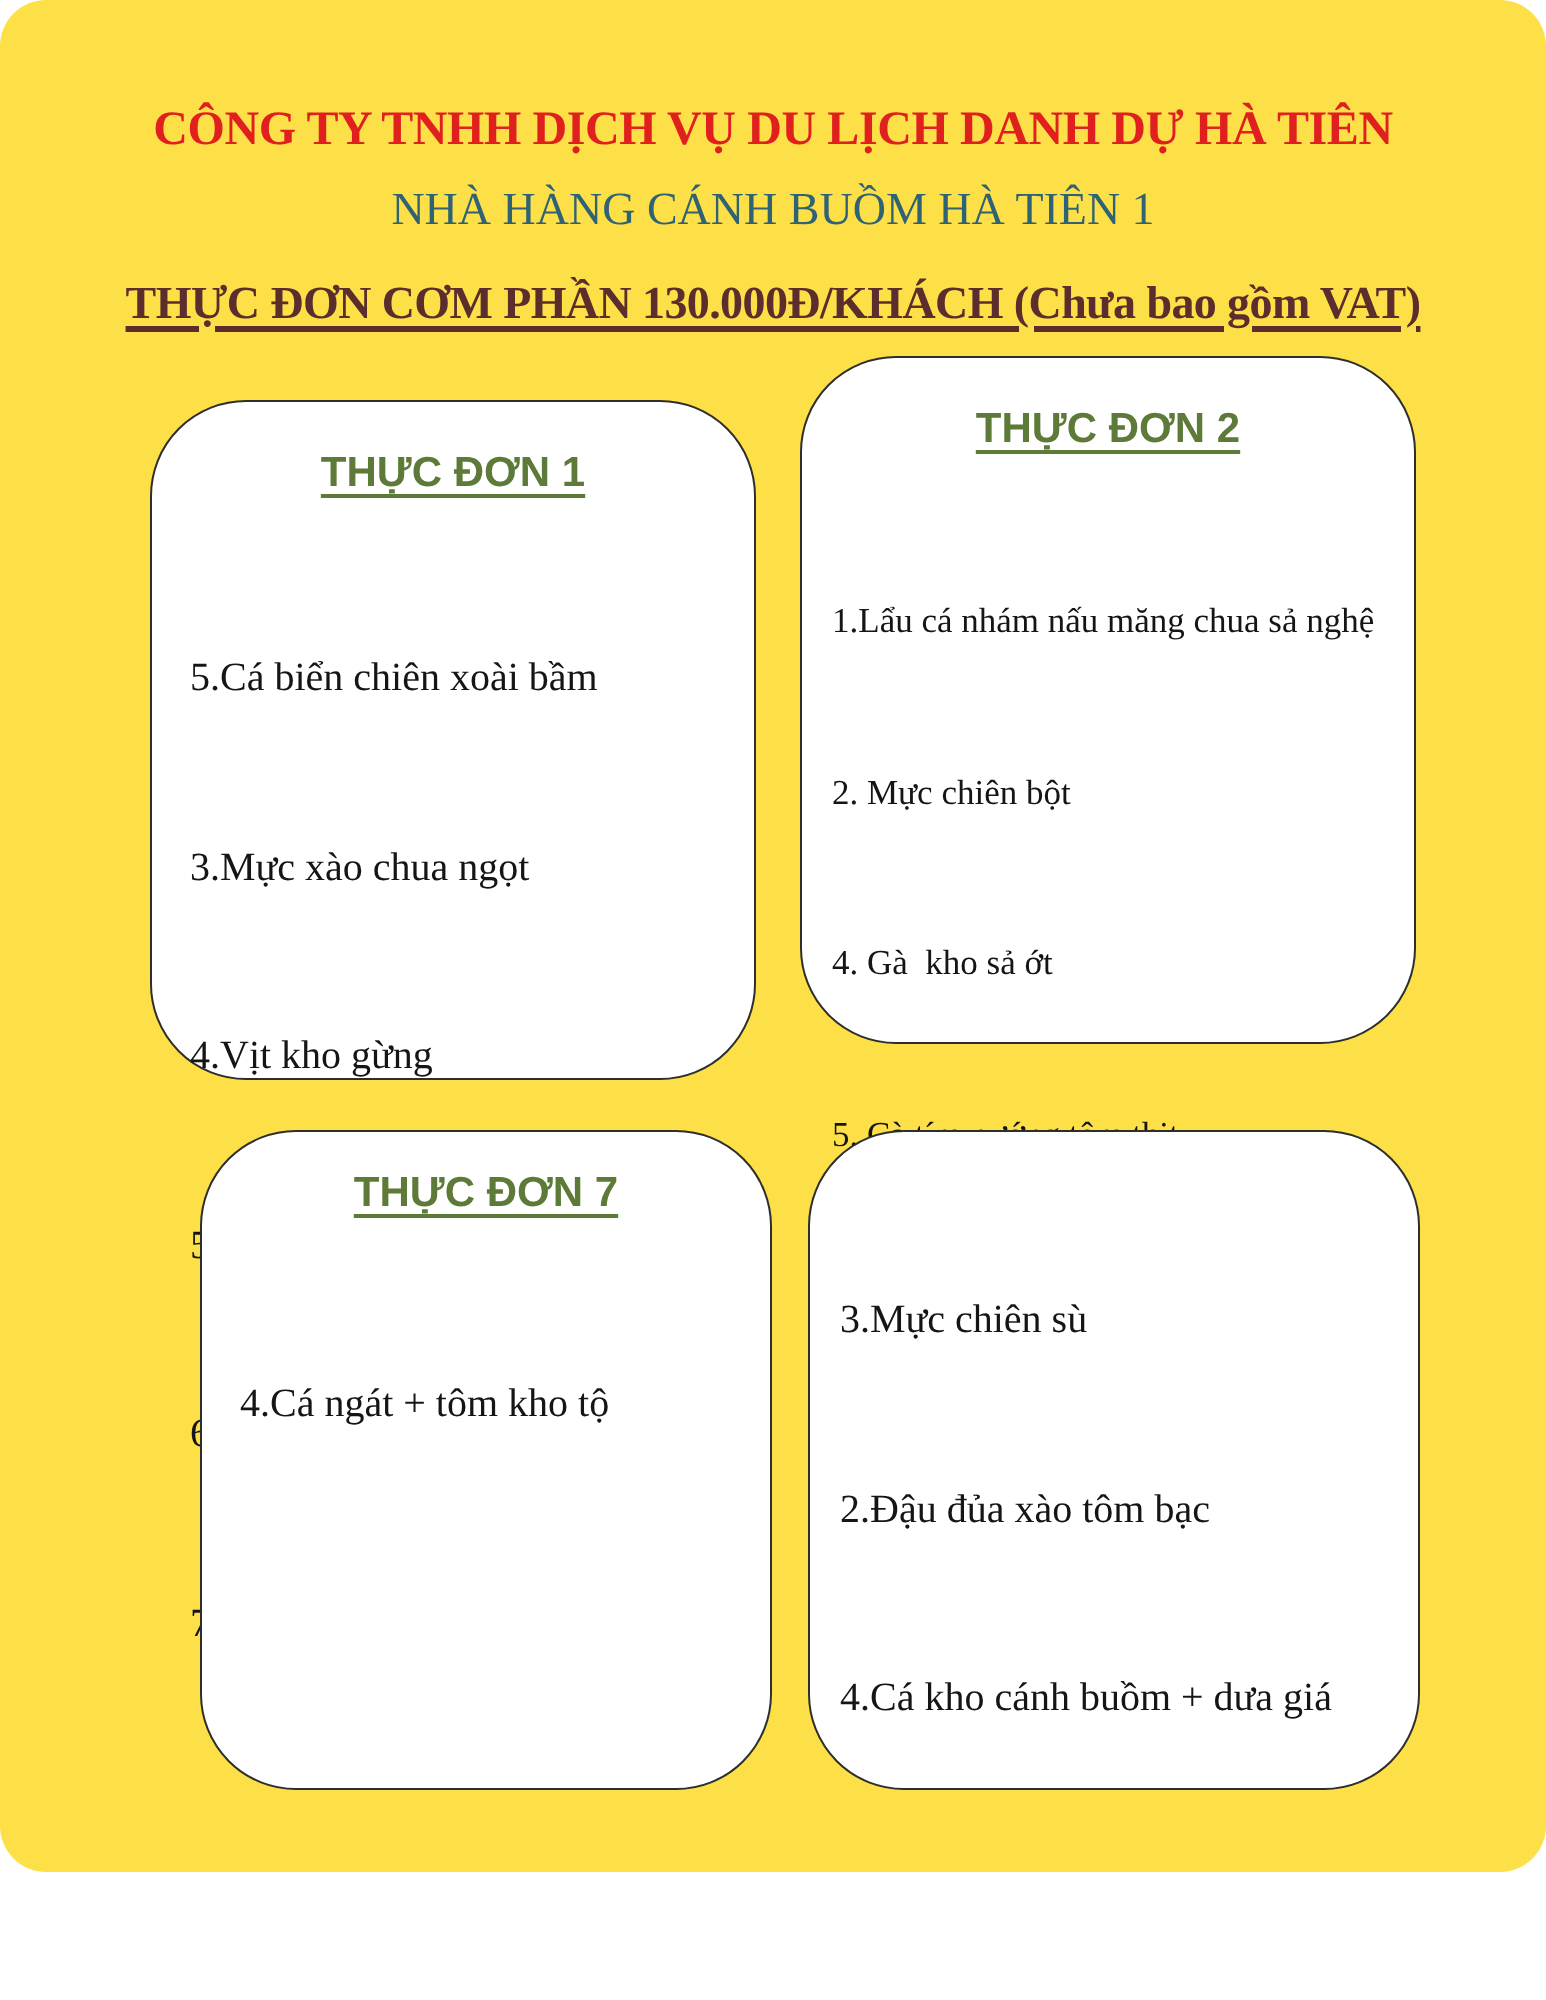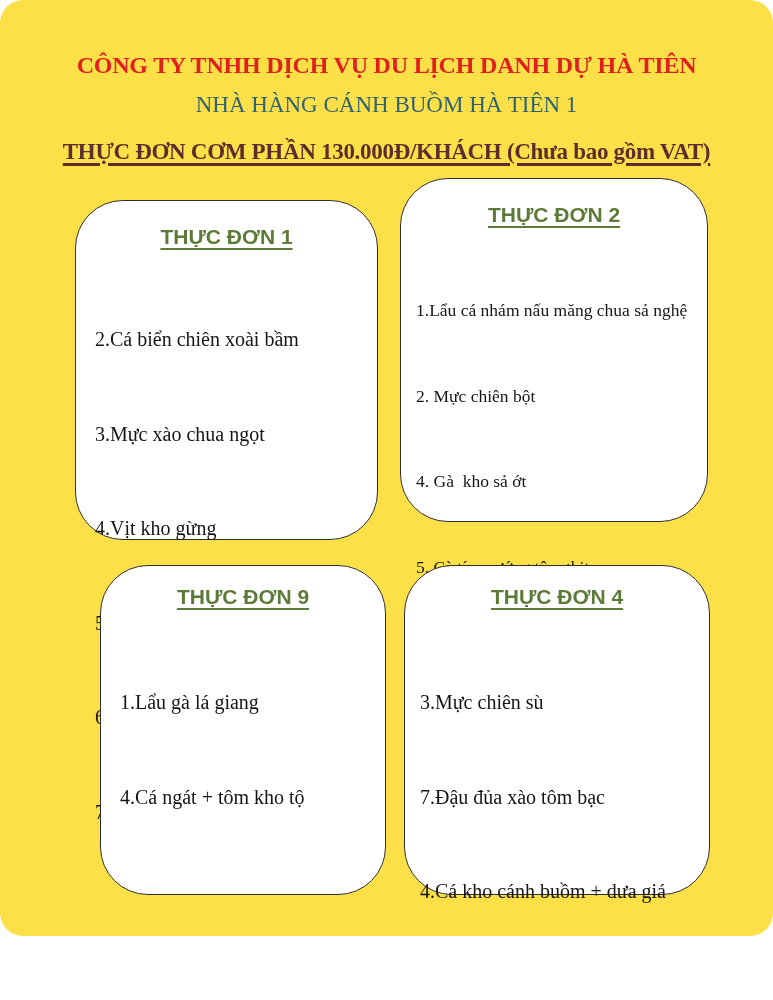--- a/index.html
+++ b/index.html
@@ -97,21 +97,21 @@
 
   <div class="company-title">CÔNG TY TNHH DỊCH VỤ DU LỊCH DANH DỰ HÀ TIÊN</div>
 
   <div class="restaurant-name">NHÀ HÀNG CÁNH BUỒM HÀ TIÊN 1</div>
 
   <div class="price-line">THỰC ĐƠN CƠM PHẦN 130.000Đ/KHÁCH (Chưa bao gồm VAT)</div>
 
   <div class="menu-box box1">
     <div class="menu-title">THỰC ĐƠN 1</div>
     <ul class="menu-items">
-      <li>2.Cá biển chiên xoài bầm</li>
+      <li>5.Cá biển chiên xoài bầm</li>
       <li>3.Mực xào chua ngọt</li>
       <li>4.Vịt kho gừng</li>
       <li>5. Trứng chiên thịt bầm</li>
       <li>6.Cơm trắng, Trà đá.</li>
       <li>7. Trái cây.</li>
     </ul>
   </div>
 
   <div class="menu-box box2">
     <div class="menu-title">THỰC ĐƠN 2</div>
@@ -119,35 +119,33 @@
       <li>1.Lẩu cá nhám nấu măng chua sả nghệ</li>
       <li>2. Mực chiên bột</li>
       <li>4. Gà  kho sả ớt</li>
       <li>5. Cà tím nướng tôm thịt</li>
       <li>6. Cơm trắng, Trà đá</li>
       <li>7. Trái cây.</li>
     </ul>
   </div>
 
   <div class="menu-box box3">
-    <div class="menu-title">THỰC ĐƠN 9</div>
+    <div class="menu-title">THỰC ĐƠN 7</div>
     <ul class="menu-items">
-      <li>1.Lẩu gà lá giang</li>
       <li>4.Cá ngát + tôm kho tộ</li>
       
       
       
     </ul>
   </div>
 
   <div class="menu-box box4">
-    <div class="menu-title">THỰC ĐƠN 4</div>
     <ul class="menu-items">
       <li>3.Mực chiên sù</li>
-      <li>7.Đậu đủa xào tôm bạc</li>
+      <li>2.Đậu đủa xào tôm bạc</li>
       <li>4.Cá kho cánh buồm + dưa giá</li>
       
       
       
     </ul>
   </div>
 
 </div>
 
 </body></html>

